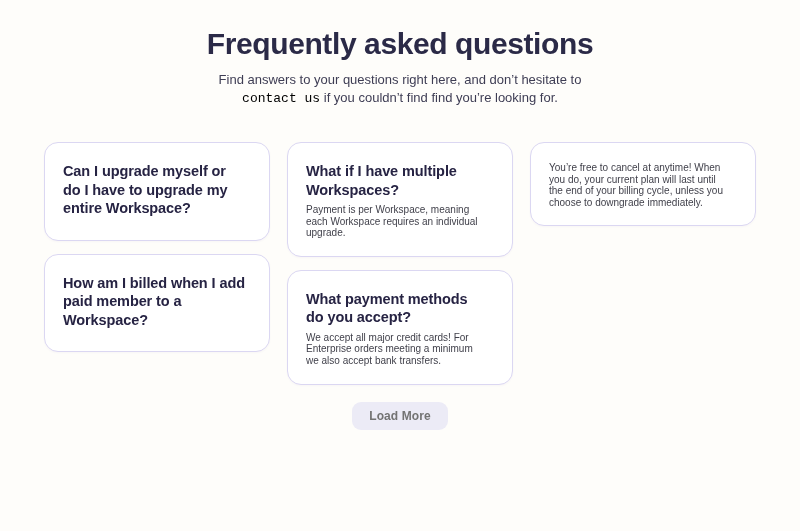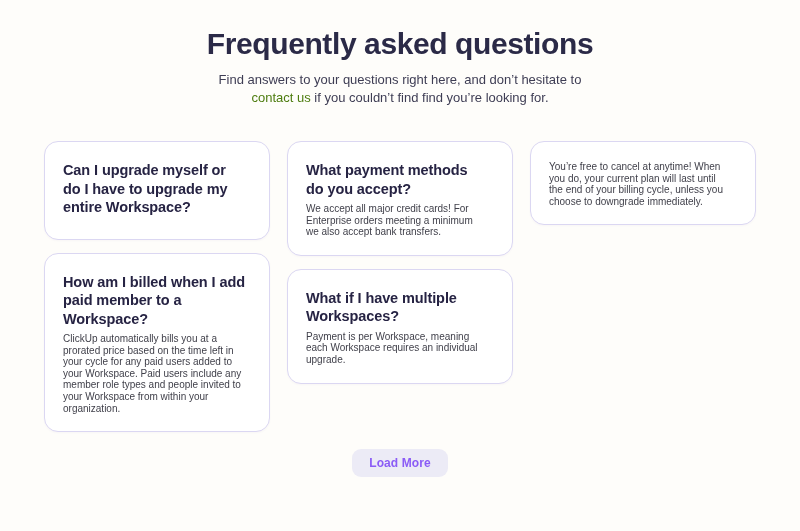--- a/index.html
+++ b/index.html
@@ -22,24 +22,25 @@
   }
   .subtitle {
     margin-top: 9px;
     font-size: 13px;
     line-height: 18px;
     font-weight: 500;
     color: #3E3D54;
     text-align: center;
   }
   .subtitle a {
-    color: #4d7c0f;
+    color: #000000;
     text-decoration: none;
     font-weight: 500;
     cursor: pointer;
+    font-family: Liberation Mono, monospace;
   }
   .grid {
     width: 712px;
     margin: 34px auto 0 auto;
     display: flex;
     gap: 17px;
     align-items: flex-start;
   }
   .col {
     flex: 1 1 0;
@@ -68,21 +69,21 @@
     font-weight: 400;
     color: #3F3F49;
   }
   .load-more-wrap {
     display: flex;
     justify-content: center;
     margin-top: 17px;
   }
   .load-more {
     background: #ECEBF6;
-    color: #8b5cf6;
+    color: #737373;
     border: none;
     border-radius: 9px;
     padding: 7px 17px;
     font-family: "Liberation Sans", sans-serif;
     font-size: 12px;
     font-weight: 700;
     letter-spacing: 0.1px;
     cursor: pointer;
   }
 </style>
@@ -97,32 +98,31 @@
   </div>
 
   <div class="grid">
 
     <div class="col">
       <div class="card">
         <h3 class="q">Can I upgrade myself or do I have to upgrade my entire Workspace?</h3>
       </div>
       <div class="card">
         <h3 class="q">How am I billed when I add paid member to a Workspace?</h3>
-        <p class="a">ClickUp automatically bills you at a prorated price based on the time left in your cycle for any paid users added to your Workspace. Paid users include any member role types and people invited to your Workspace from within your organization.</p>
       </div>
     </div>
 
     <div class="col">
       <div class="card">
+        <h3 class="q">What if I have multiple Workspaces?</h3>
+        <p class="a">Payment is per Workspace, meaning each Workspace requires an individual upgrade.</p>
+      </div>
+      <div class="card">
         <h3 class="q">What payment methods do you accept?</h3>
         <p class="a">We accept all major credit cards! For Enterprise orders meeting a minimum we also accept bank transfers.</p>
-      </div>
-      <div class="card">
-        <h3 class="q">What if I have multiple Workspaces?</h3>
-        <p class="a">Payment is per Workspace, meaning each Workspace requires an individual upgrade.</p>
       </div>
     </div>
 
     <div class="col">
       <div class="card">
         <p class="a">You’re free to cancel at anytime! When you do, your current plan will last until the end of your billing cycle, unless you choose to downgrade immediately.</p>
       </div>
     </div>
 
   </div>

